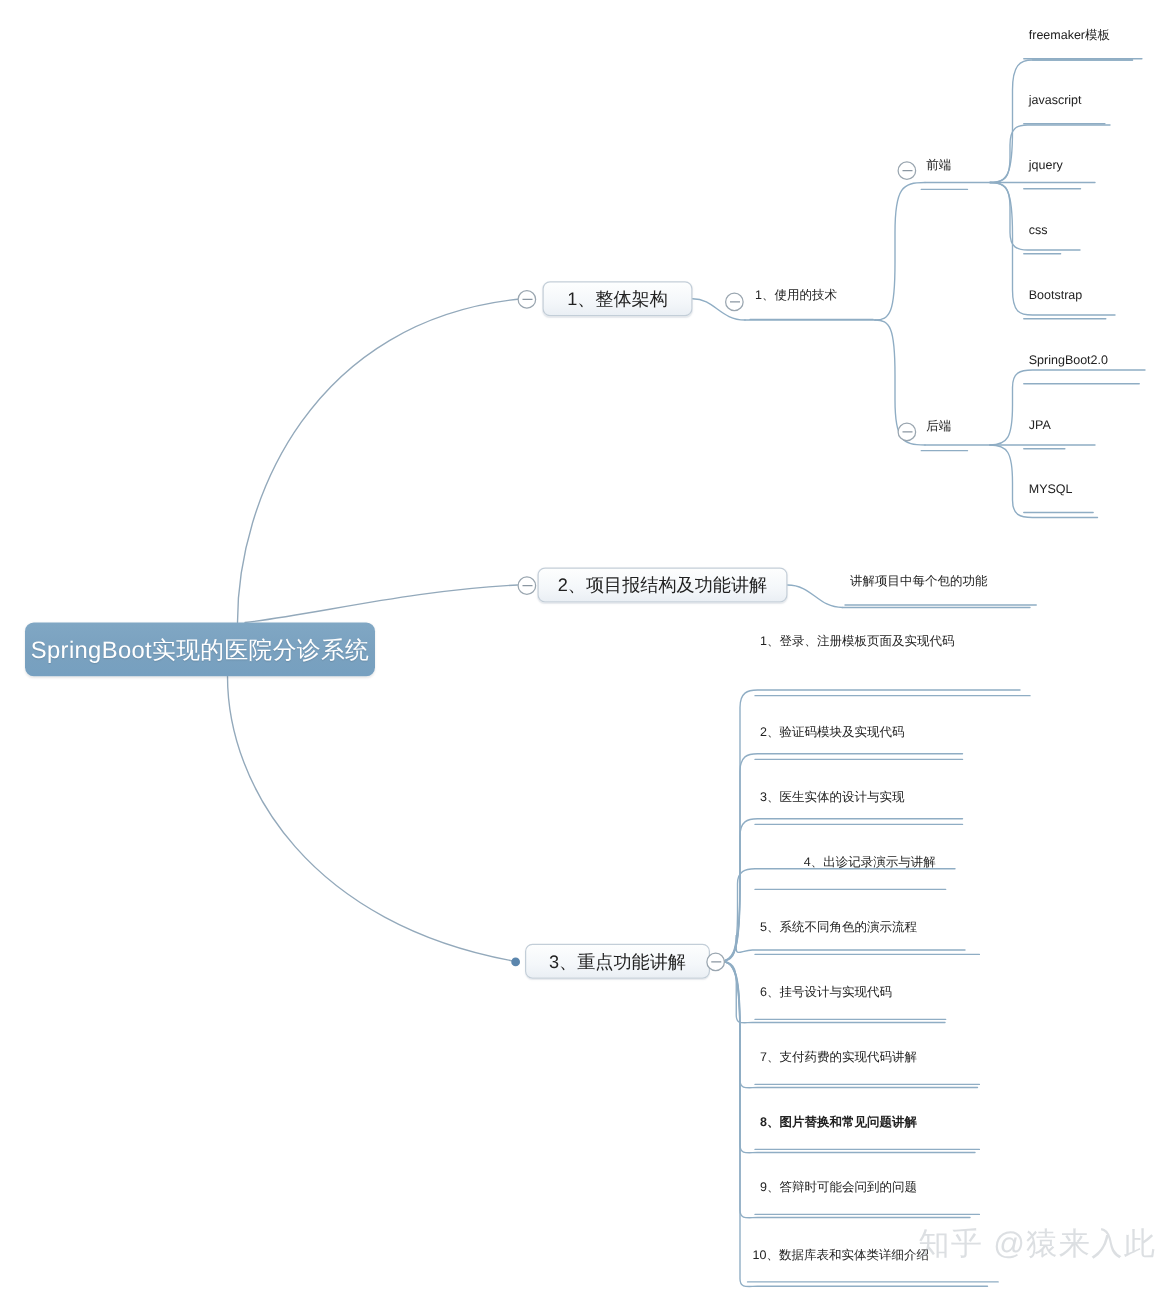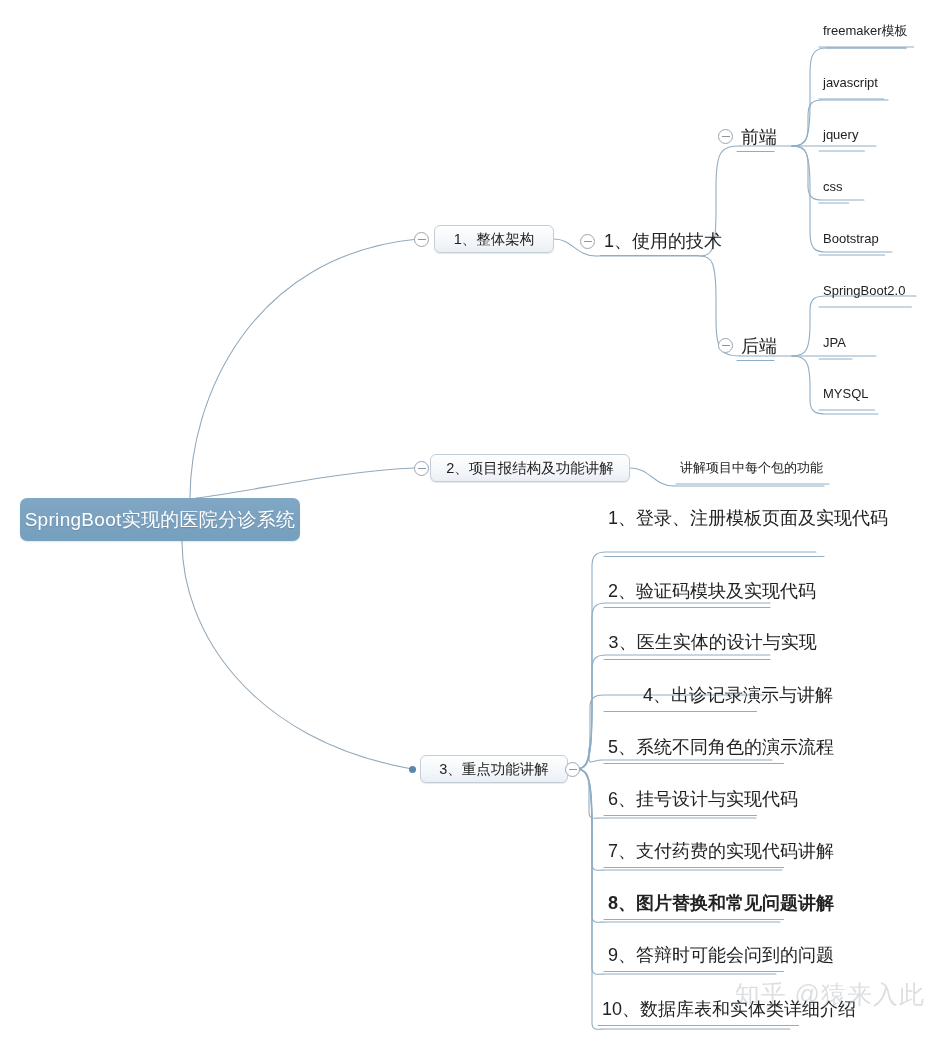--- a/index.html
+++ b/index.html
@@ -57,26 +57,26 @@
   .box-node span {
     font-size: 14.5px;
     color: #222;
     white-space: nowrap;
     font-family: "Liberation Sans", "DejaVu Sans", sans-serif;
   }
   
   .plain-node {
     position: absolute;
     white-space: nowrap;
-    font-size: 13px;
+    font-size: 10px;
     color: #222;
     line-height: 1;
     font-family: "Liberation Sans", "DejaVu Sans", sans-serif;
   }
-  .plain-node.sized13 { font-size: 18px; }
+  .plain-node.sized13 { font-size: 10px; }
   .collapse-icon {
     position: absolute;
     width: 15px;
     height: 15px;
     border: 1px solid #9aa6b0;
     border-radius: 50%;
     background: #ffffff;
     box-sizing: border-box;
   }
   .collapse-icon::before {
@@ -216,21 +216,21 @@
 <div class="plain-node" style="left:680px; top:461px;">讲解项目中每个包的功能</div>
 
 <div class="bullet-dot" style="left:409px; top:766px;"></div>
 <div class="box-node" style="left:420px; top:755px; width:148px; height:28px;">
   <span>3、重点功能讲解</span>
 </div>
 <div class="collapse-icon" style="left:565px; top:762px;"></div>
 
 <div class="plain-node sized13" style="left:608px; top:509px;">1、登录、注册模板页面及实现代码</div>
 <div class="plain-node sized13" style="left:608px; top:582px;">2、验证码模块及实现代码</div>
-<div class="plain-node sized13" style="left:608px; top:634px;font-family:Liberation Mono, monospace;">3、医生实体的设计与实现</div>
+<div class="plain-node sized13" style="left:608px; top:634px;">3、医生实体的设计与实现</div>
 <div class="plain-node sized13" style="left:608px; top:686px;margin-left:35px;">4、出诊记录演示与讲解</div>
 <div class="plain-node sized13" style="left:608px; top:738px;">5、系统不同角色的演示流程</div>
 <div class="plain-node sized13" style="left:608px; top:790px;">6、挂号设计与实现代码</div>
 <div class="plain-node sized13" style="left:608px; top:842px;">7、支付药费的实现代码讲解</div>
 <div class="plain-node sized13" style="left:608px; top:894px;font-weight:bold;">8、图片替换和常见问题讲解</div>
 <div class="plain-node sized13" style="left:608px; top:946px;">9、答辩时可能会问到的问题</div>
 <div class="plain-node sized13" style="left:602px; top:1000px;">10、数据库表和实体类详细介绍</div>
 
 <div class="watermark">知乎 @猿来入此</div>
 

